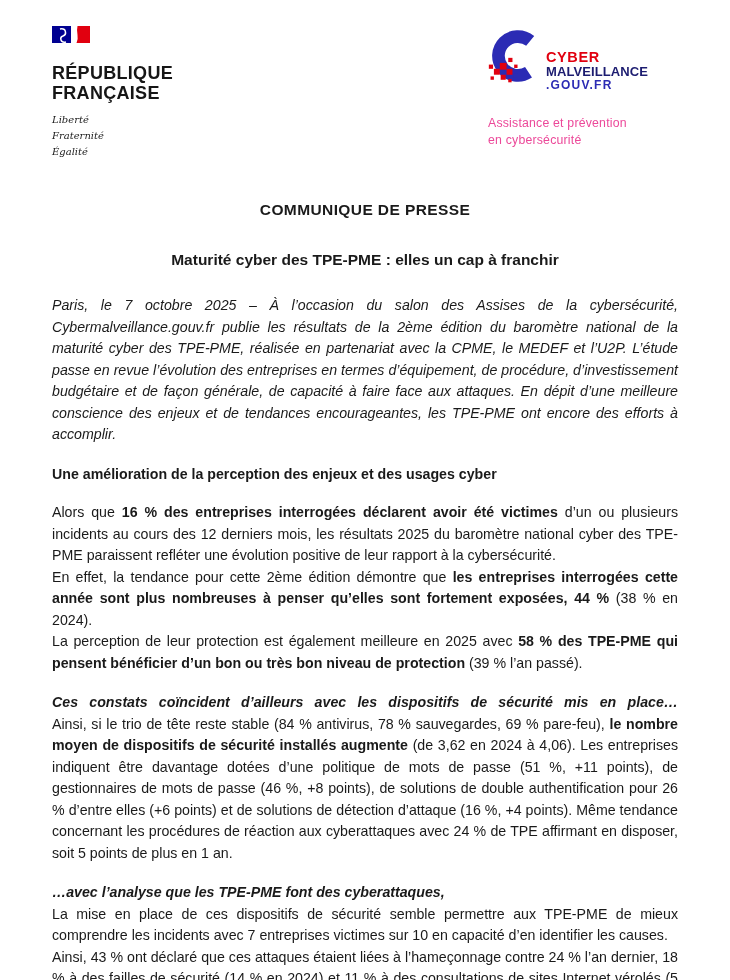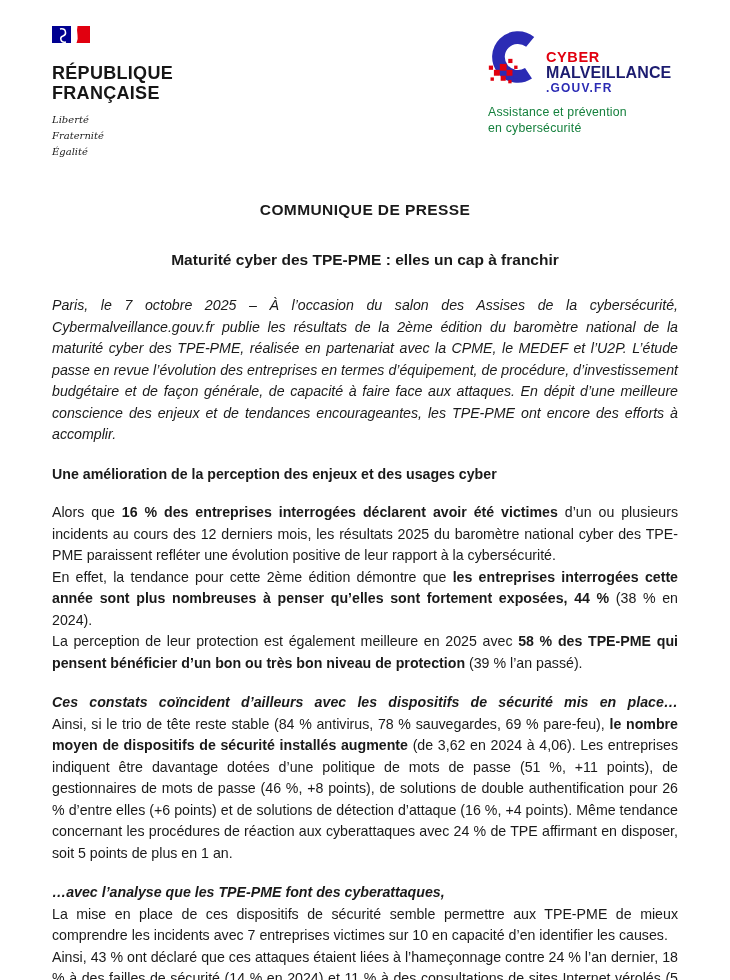--- a/index.html
+++ b/index.html
@@ -13,23 +13,23 @@
 
   
   .header { display:flex; justify-content:space-between; align-items:flex-start; }
   .rf-block { width:200px; }
   .rf-names { font-weight:bold; font-size:18px; line-height:1.12; letter-spacing:.3px; margin-top:6px; color:#161616; }
   .rf-motto { font-family:"DejaVu Serif", serif; font-style:italic; font-size:10px; line-height:1.6; margin-top:9px; color:#222; }
   .cm-block { width:190px; }
   .cm-top { display:flex; align-items:center; }
   .cm-words { font-weight:bold; line-height:1.05; margin-left:4px;margin-top:24px; }
   .cm-w1 { font-size:14.5px; letter-spacing:.6px; }
-  .cm-w2 { font-size:16px; letter-spacing:.1px; }
+  .cm-w2 { font-size:13px; letter-spacing:.1px; }
   .cm-w3 { font-size:12px; letter-spacing:1.2px; }
-  .cm-tagline { font-size:12.3px; color:#15803d; line-height:1.32; margin-top:9px; letter-spacing:.2px; }
+  .cm-tagline { font-size:12.3px; color:#ec4899; line-height:1.32; margin-top:24px; letter-spacing:.2px; }
 
   
   .kicker { text-align:center; font-weight:bold; font-size:15.5px; letter-spacing:.4px; margin-top:41px; }
   .doc-title { text-align:center; font-weight:bold; font-size:15.5px; margin-top:32px; }
   .article { margin-top:26px; font-size:14.2px; line-height:21.5px; text-align:justify; color:#1a1a1a; }
   .block { margin:0 0 18px 0; }
   .block.lead { font-style:italic; }
   .block.heading { font-weight:bold; text-align:left; margin-bottom:17px; }
   .lead-line { display:block; }
   .lead-line.stretch { text-align:justify; text-align-last:justify; }

